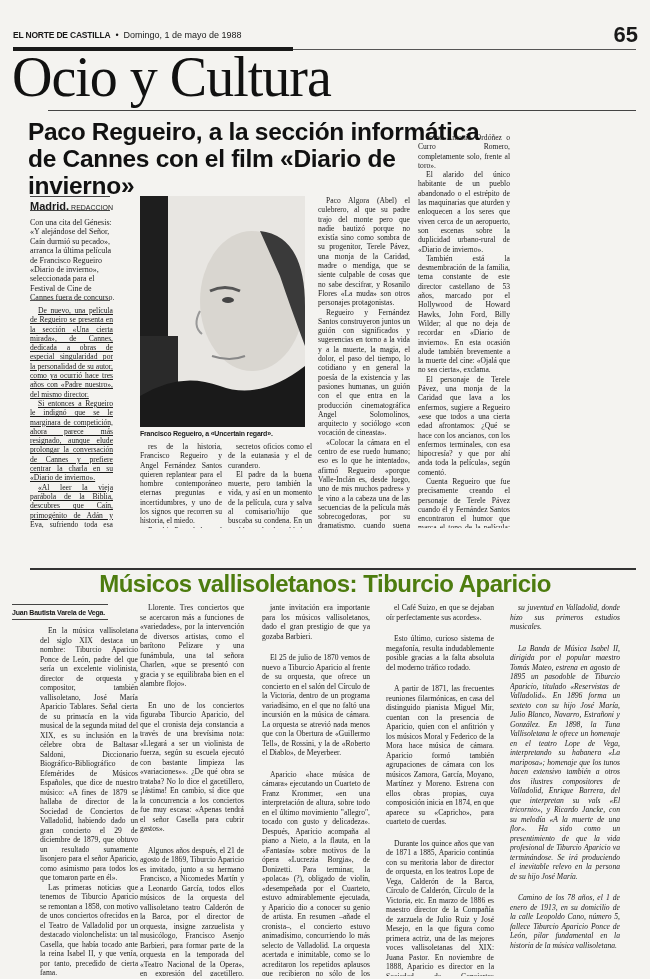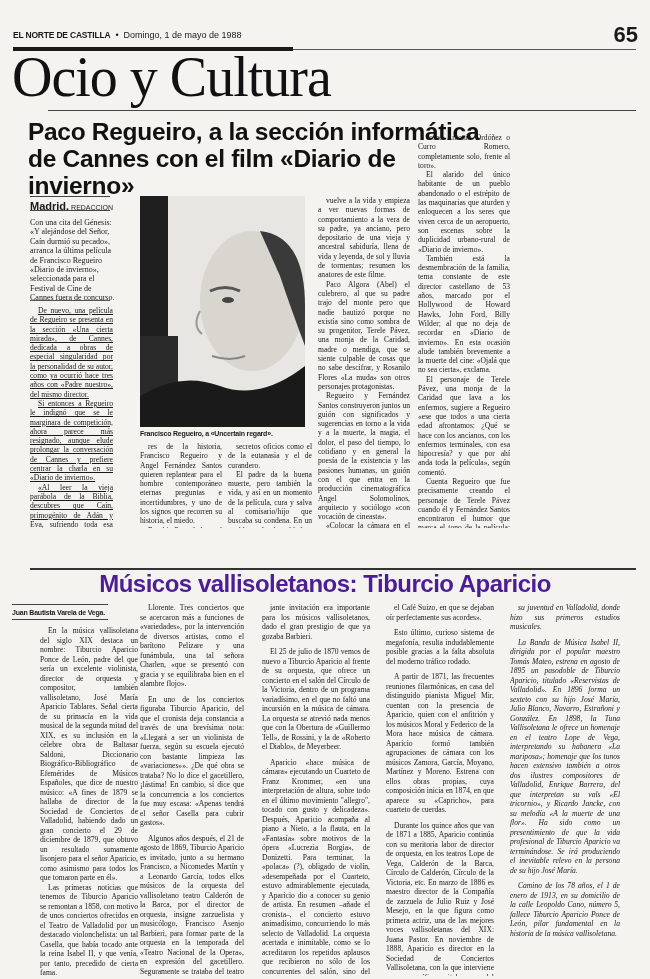--- a/index.html
+++ b/index.html
@@ -18,27 +18,27 @@
   .byline{left:30px;top:200px;font-family:"Liberation Sans",sans-serif;font-size:7px;}
   .byline b{font-size:11px;}
   .byline-rule2{left:30px;top:210px;width:80px;height:1px;background:#444;}
   .lede{left:30px;top:218px;width:85px;font-size:8px;line-height:9.4px;font-weight:normal;}
   .lede-rule{left:30px;top:300px;width:80px;height:1px;background:#555;}
   .col{font-size:7.6px;line-height:9.3px;text-align:justify;hyphens:auto;}
   .col p{margin:0;text-indent:8px;}
   .photo{left:140px;top:196px;width:165px;height:231px;background:#2a2a2a;overflow:hidden;}
   .caption{left:140px;top:430px;width:170px;font-family:"Liberation Sans",sans-serif;font-size:7px;font-weight:bold;letter-spacing:-0.2px;}
   .story-rule{left:30px;top:568px;width:606px;height:2px;background:#333;}
-  .headline2{left:0;top:570px;width:650px;text-align:center;font-family:"Liberation Sans",sans-serif;font-weight:bold;font-size:24px;letter-spacing:-0.5px;color:#4c1d95;}
+  .headline2{left:0;top:570px;width:650px;text-align:center;font-family:"Liberation Sans",sans-serif;font-weight:bold;font-size:24px;letter-spacing:-0.5px;color:#4d7c0f;}
   .byline2-rule{left:12px;top:604px;width:96px;height:1px;background:#444;}
   .byline2{left:12px;top:609px;font-family:"Liberation Sans",sans-serif;font-size:7px;font-weight:bold;letter-spacing:-0.2px;}
   .byline2-rule2{left:12px;top:619px;width:96px;height:1px;background:#444;}
   .col2{font-size:7.6px;line-height:9.5px;text-align:justify;}
   .col2 p{margin:0;text-indent:8px;}
-  .col2 p.sp{margin-top:6px;}
+  .col2 p.sp{margin-top:12px;}
 </style>
 </head>
 <body>
 
 <div class="abs masthead">
   <span class="paper">EL NORTE DE CASTILLA</span><span class="bullet">•</span><span>Domingo, 1 de mayo de 1988</span>
 </div>
 <div class="abs pagenum">65</div>
 <div class="abs rule-thick"></div>
 <div class="abs rule-thin"></div>
@@ -84,21 +84,20 @@
 <div class="abs col" style="left:140px;top:442px;width:82px;height:86px;overflow:hidden;">
   <p>res de la historia, Francisco Regueiro y Angel Fernández Santos quieren replantear para el hombre contemporáneo eternas preguntas e incertidumbres, y uno de los signos que recorren su historia, el miedo.</p>
   <p>Eusebio Poncela hace el papel de Caín, un comisario de Policía, mientras Fernando Rey es el Señor, el padre, un misterioso delincuente o chulo envuelto en</p>
 </div>
 <div class="abs col" style="left:228px;top:442px;width:84px;height:86px;overflow:hidden;">
   <p>secretos oficios como el de la eutanasia y el de curandero.</p>
   <p>El padre da la buena muerte, pero también la vida, y así en un momento de la película, cura y salva al comisario/hijo que buscaba su condena. En un pueblo vacío, despoblado y cruel este hijo se reencuentra con su infancia.</p>
 
 </div>
 <div class="abs col" style="left:318px;top:196px;width:92px;height:332px;overflow:hidden;">
-  <p>vuelve a la vida y empieza a ver nuevas formas de comportamiento a la vera de su padre, ya anciano, pero depositario de una vieja y ancestral sabiduría, llena de vida y leyenda, de sol y lluvia de tormentas; resumen los anatores de este filme.</p>
   <p>Paco Algora (Abel) el culebrero, al que su padre trajo del monte pero que nadie bautizó porque no existía sino como sombra de su progenitor, Terele Pávez, una monja de la Caridad, madre o mendiga, que se siente culpable de cosas que no sabe descifrar, y Rosanilo Flores «La muda» son otros personajes protagonistas.</p>
   <p>Regueiro y Fernández Santos construyeron juntos un guión con significados y sugerencias en torno a la vida y a la muerte, la magia, el dolor, el paso del tiempo, lo cotidiano y en general la poesía de la existencia y las pasiones humanas, un guión con el que entra en la producción cinematográfica Angel Solomolinos, arquitecto y sociólogo «con vocación de cineasta».</p>
   <p>«Colocar la cámara en el centro de ese ruedo humano; eso es lo que he intentado», afirmó Regueiro «porque Valle-Inclán es, desde luego, uno de mis muchos padres» y le vino a la cabeza una de las secuencias de la película más sobrecogedoras, por su dramatismo, cuando suena «Suspiros de España» y se encuentran</p>
 </div>
 <div class="abs col" style="left:418px;top:133px;width:92px;height:395px;overflow:hidden;">
   <p>como Antonio Ordóñez o Curro Romero, completamente solo, frente al toro».</p>
   <p>El alarido del único habitante de un pueblo abandonado o el estrépito de las maquinarias que aturden y enloquecen a los seres que viven cerca de un aeropuerto, son escenas sobre la duplicidad urbano-rural de «Diario de invierno».</p>
   <p>También está la desmembración de la familia, tema constante de este director castellano de 53 años, marcado por el Hollywood de Howard Hawks, John Ford, Billy Wilder; al que no deja de recordar en «Diario de invierno». En esta ocasión alude también brevemente a la muerte del cine: «Ojalá que no sea cierta», exclama.</p>
   <p>El personaje de Terele Pávez, una monja de la Caridad que lava a los enfermos, sugiere a Regueiro «ese que todos a una cierta edad afrontamos: ¿Qué se hace con los ancianos, con los enfermos terminales, con esa hipocresía? y que por ahí anda toda la película», según comentó.</p>
   <p>Cuenta Regueiro que fue precisamente creando el personaje de Terele Pávez cuando él y Fernández Santos encontraron el humor que marca el tono de la película: «Esa monja iba de vez en cuando a la Comisaría a tomar café con leche, en el frío «Diario de invierno», y claro, el comisario (Caín) la llamaba madre».</p>

